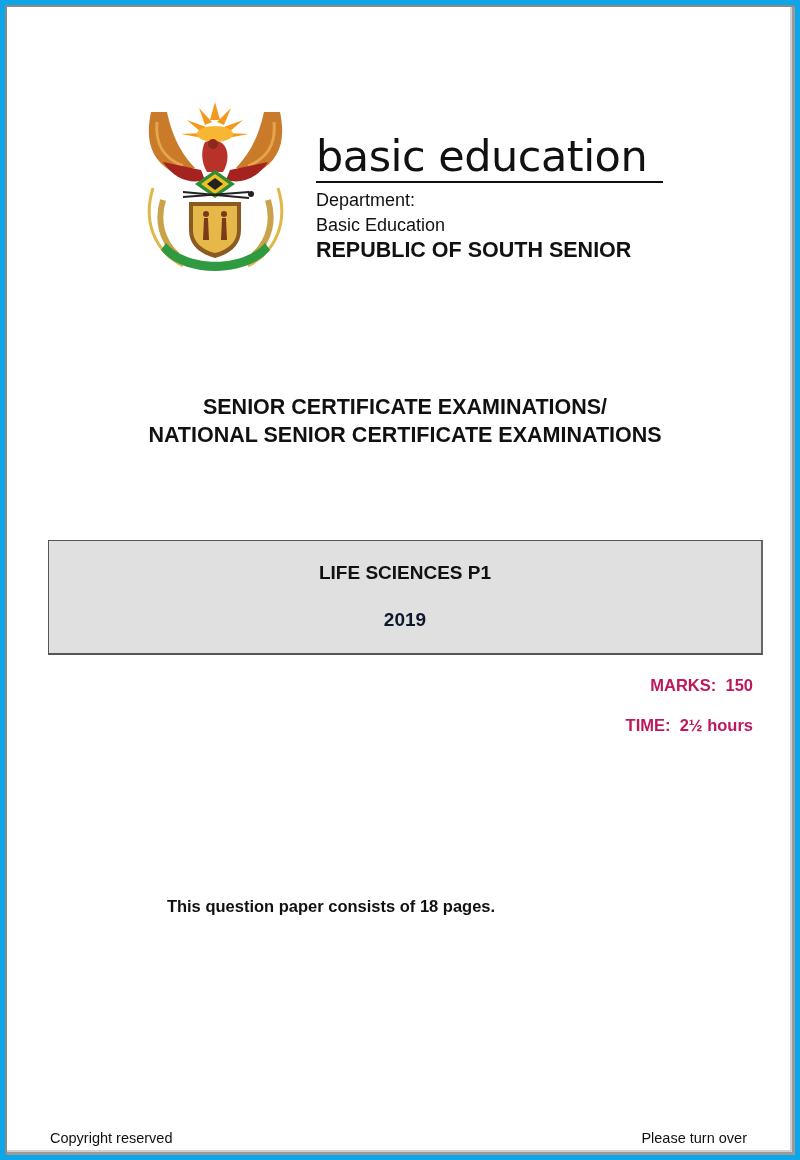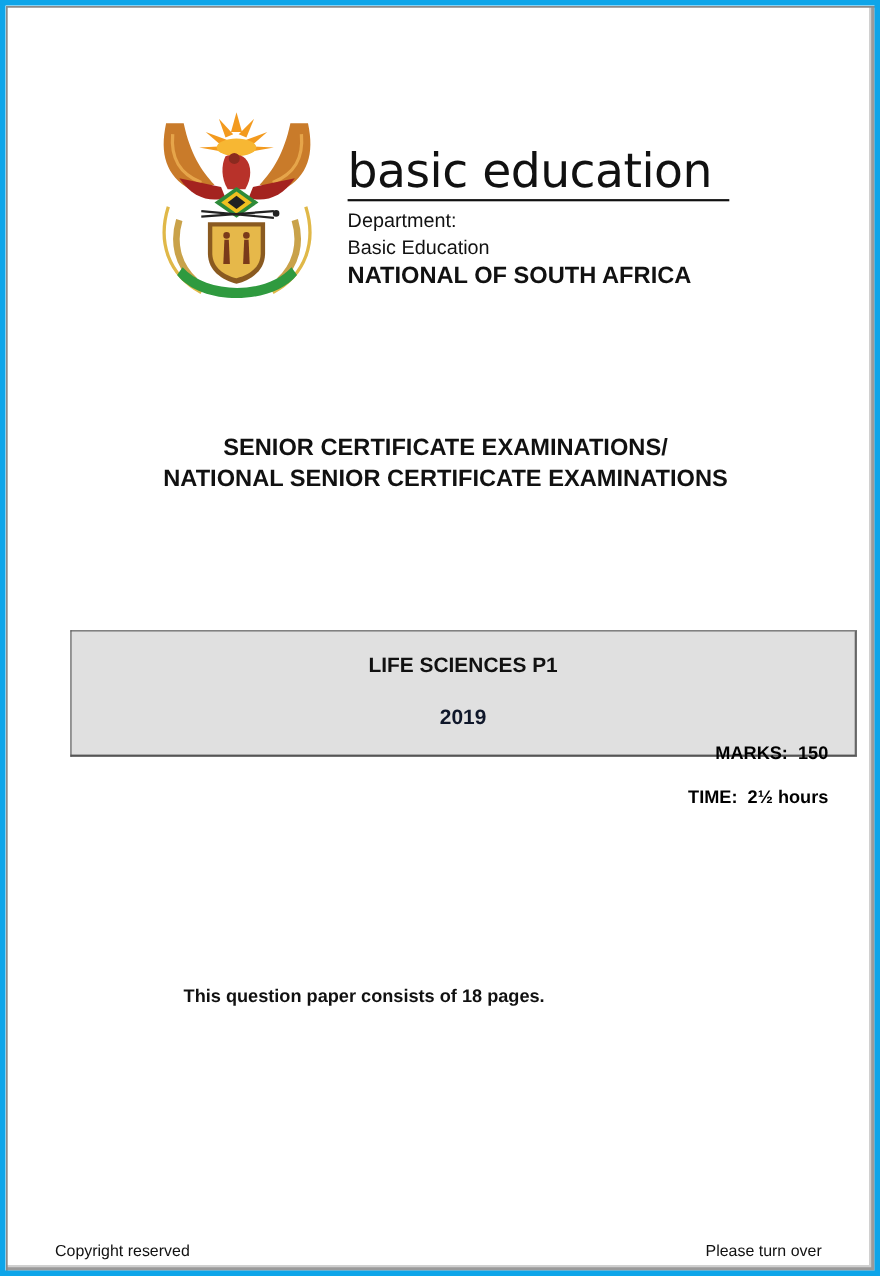--- a/index.html
+++ b/index.html
@@ -27,38 +27,37 @@
   .brand-rule { height: 2px; background: #111; margin-top: 2px; width: 347px; }
   .brand-line { font-size: 18px; line-height: 25px; color: #111; white-space: nowrap; }
   .brand-line.strong { font-weight: bold; font-size: 21.5px; }
   .brand-lines { margin-top: 5px; }
 
   .exam-heading {
     position: absolute; left: 0; width: 800px; top: 388px; text-align: center;
     font-weight: bold; font-size: 21.5px; line-height: 28px; color: #111;
   }
   .subject-box {
-    position: absolute; left: 59px; top: 535px; width: 715px; height: 115px;
+    position: absolute; left: 43px; top: 535px; width: 715px; height: 115px;
     box-sizing: border-box;
     background: #e0e0e0;
     border: 1px solid #555;
     border-right: 2px solid #666; border-bottom: 2px solid #555;
     text-align: center;
-    margin-top: 33px;
   }
   .subject-name {
     position: absolute; left: 0; right: 0; top: 21px;
     font-weight: bold; font-size: 19px; line-height: 22px; color: #111;
   }
   .subject-year {
     position: absolute; left: 0; right: 0; top: 68px;
     font-weight: bold; font-size: 19px; line-height: 22px; color: #0f172a;
   }
   .meta-line {
-    position: absolute; right: 42px; font-weight: bold; font-size: 16.5px; color: #000000;
+    position: absolute; right: 42px; font-weight: bold; font-size: 16.5px; color: #be185d;
     white-space: pre;
   }
   .meta-marks { top: 671px; }
   .meta-time { top: 711px; }
   .pages-note {
     position: absolute; left: 0; width: 652px; top: 892px; text-align: center;
     font-weight: bold; font-size: 16.5px; color: #111;
   }
   .footer-left, .footer-right {
     position: absolute; top: 1125px; font-size: 14.5px; color: #111;
@@ -118,21 +117,21 @@
       <path d="M18,150 C40,178 104,178 127,150 L122,143 C100,168 45,168 23,143 Z" fill="#2f9a3f"></path>
     </svg>
   </div>
 
   <div class="brand">
     <div class="brand-title">basic education</div>
     <div class="brand-rule"></div>
     <div class="brand-lines">
       <div class="brand-line">Department:</div>
       <div class="brand-line">Basic Education</div>
-      <div class="brand-line strong">NATIONAL OF SOUTH AFRICA</div>
+      <div class="brand-line strong">REPUBLIC OF SOUTH SENIOR</div>
     </div>
   </div>
 
   <div class="exam-heading">
     <div>SENIOR CERTIFICATE EXAMINATIONS/</div>
     <div>NATIONAL SENIOR CERTIFICATE EXAMINATIONS</div>
   </div>
 
   <div class="subject-box">
     <div class="subject-name">LIFE SCIENCES P1</div>

